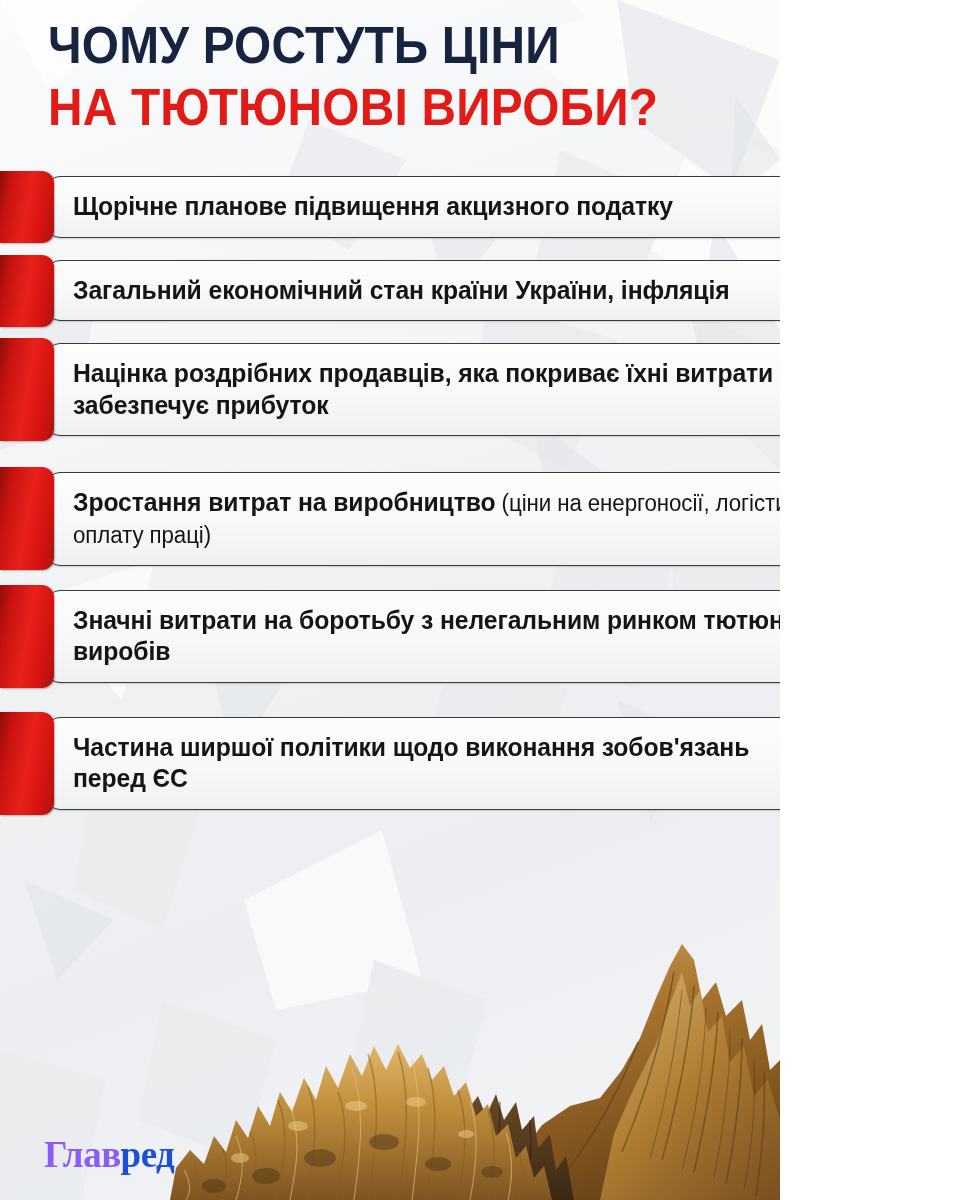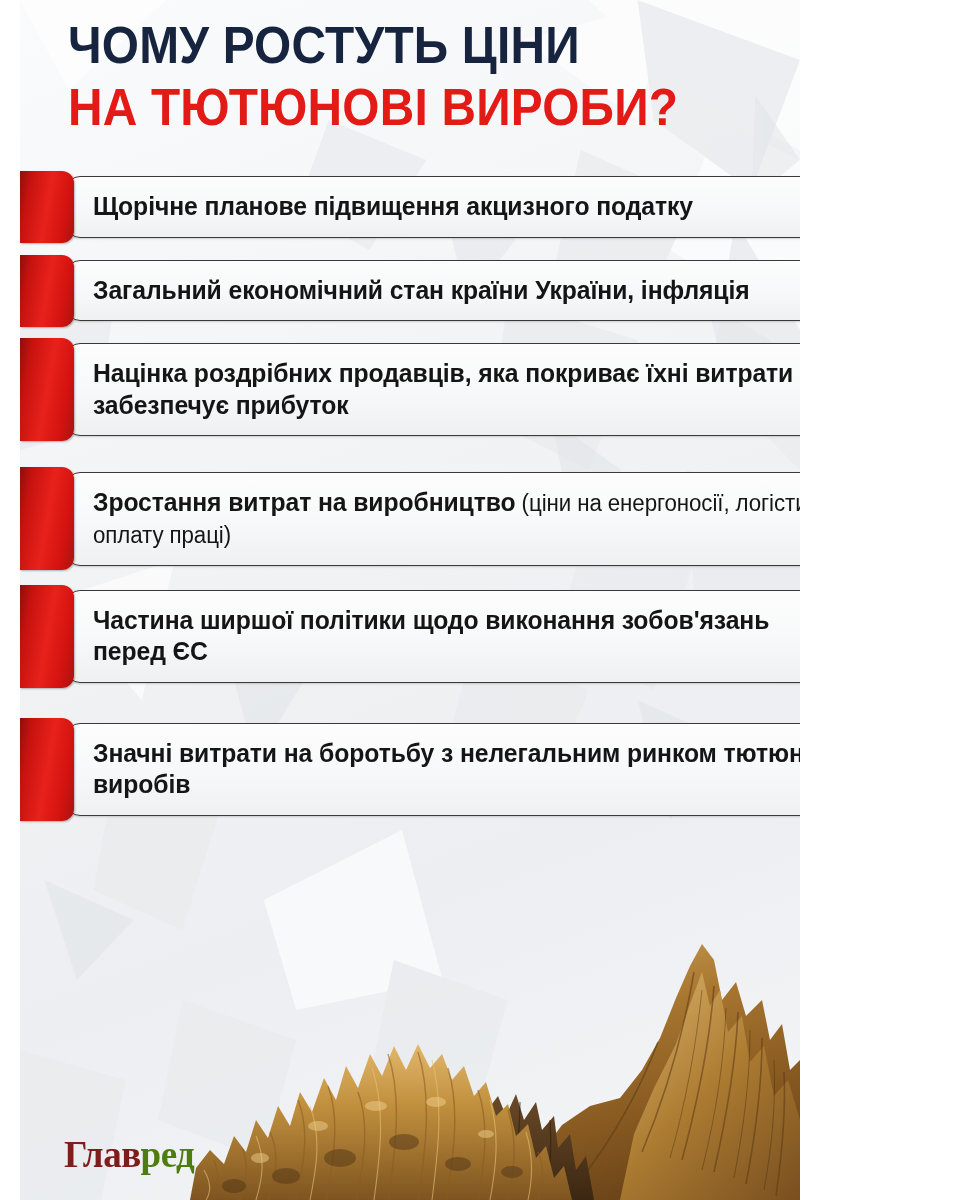--- a/index.html
+++ b/index.html
@@ -10,21 +10,20 @@
     background:#ffffff;
     font-family:"Liberation Sans", sans-serif;
     overflow:hidden;
   }
 
   #page {
     position:relative;
     width:780px; height:1200px;
     background:#f2f3f5;
     overflow:hidden;
-    margin-left:20px;
   }
 
   
   .bg-base{
     position:absolute; inset:0;
     background:
       linear-gradient(160deg,#fafbfc 0%,#f1f2f4 45%,#eceef1 70%,#f4f5f7 100%);
   }
   .bg-poly{
     position:absolute; inset:0;
@@ -128,22 +127,22 @@
   
   .logo{
     position:absolute;
     left:44px; bottom:24px;
     font-family:"Liberation Serif", serif;
     font-size:37px;
     font-weight:bold;
     letter-spacing:-0.5px;
     z-index:6;
   }
-  .logo .g{ color:#7f1d1d; }
-  .logo .r{ color:#4d7c0f; }
+  .logo .g{ color:#8b5cf6; }
+  .logo .r{ color:#1d4ed8; }
 </style>
 </head>
 <body>
 
 <div id="page">
 
   <div class="bg-base"></div>
   <div class="bg-poly">
     <svg viewBox="0 0 960 1200" preserveAspectRatio="none" xmlns="http://www.w3.org/2000/svg">
       <g fill="#ffffff" opacity="0.75">
@@ -210,31 +209,31 @@
       </div>
     </div>
 
     <div class="row row-4">
       <div class="tab" style="height: 103px; top: -5px;"></div>
       <div class="card">
         <div class="card-text"><span>Зростання витрат на виробництво</span><span class="thin"> (ціни на енергоносії, логістику, оплату праці)</span></div>
       </div>
     </div>
 
+    <div class="row row-6">
+      <div class="tab" style="height: 103px; top: -5px;"></div>
+      <div class="card">
+        <div class="card-text"><span>Значні витрати на боротьбу з нелегальним ринком тютюнових виробів</span><span class="thin"></span></div>
+      </div>
+    </div>
+
     <div class="row row-7">
       <div class="tab" style="height: 103px; top: -5px;"></div>
       <div class="card">
         <div class="card-text"><span>Частина ширшої політики щодо виконання зобов'язань перед ЄС</span><span class="thin"></span></div>
-      </div>
-    </div>
-
-    <div class="row row-6">
-      <div class="tab" style="height: 103px; top: -5px;"></div>
-      <div class="card">
-        <div class="card-text"><span>Значні витрати на боротьбу з нелегальним ринком тютюнових виробів</span><span class="thin"></span></div>
       </div>
     </div>
 
 
   </div>
 
   <div class="tobacco">
     <svg viewBox="0 0 610 280" preserveAspectRatio="none" xmlns="http://www.w3.org/2000/svg">
       <defs>
         <linearGradient id="leafA" x1="0" y1="0" x2="0.3" y2="1">

